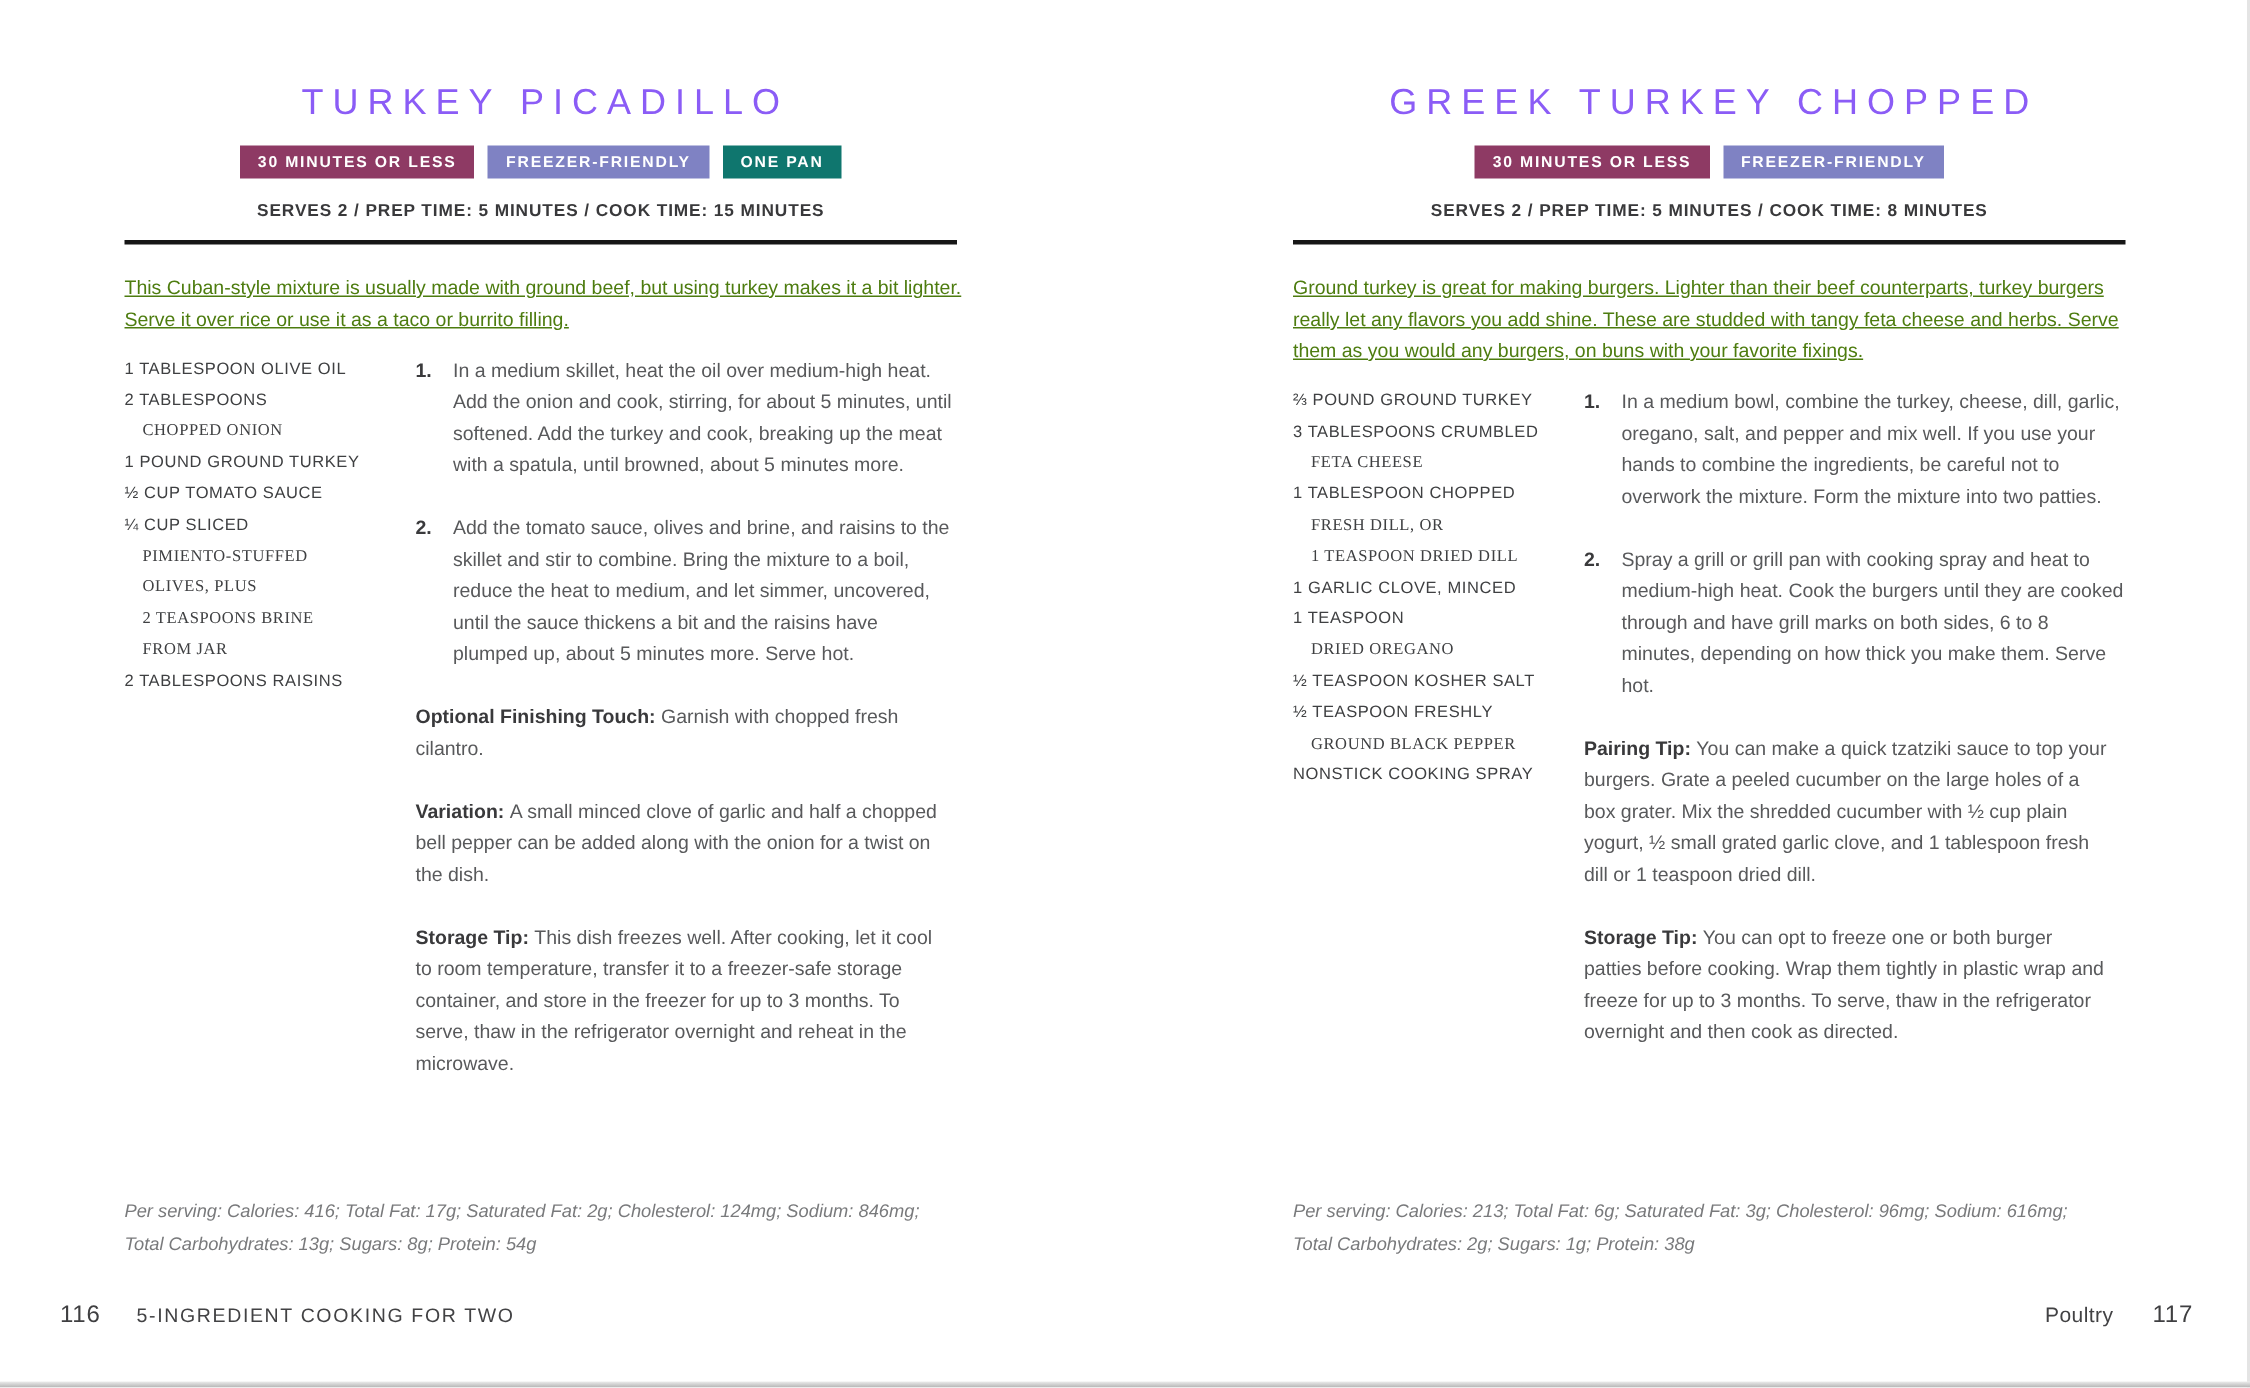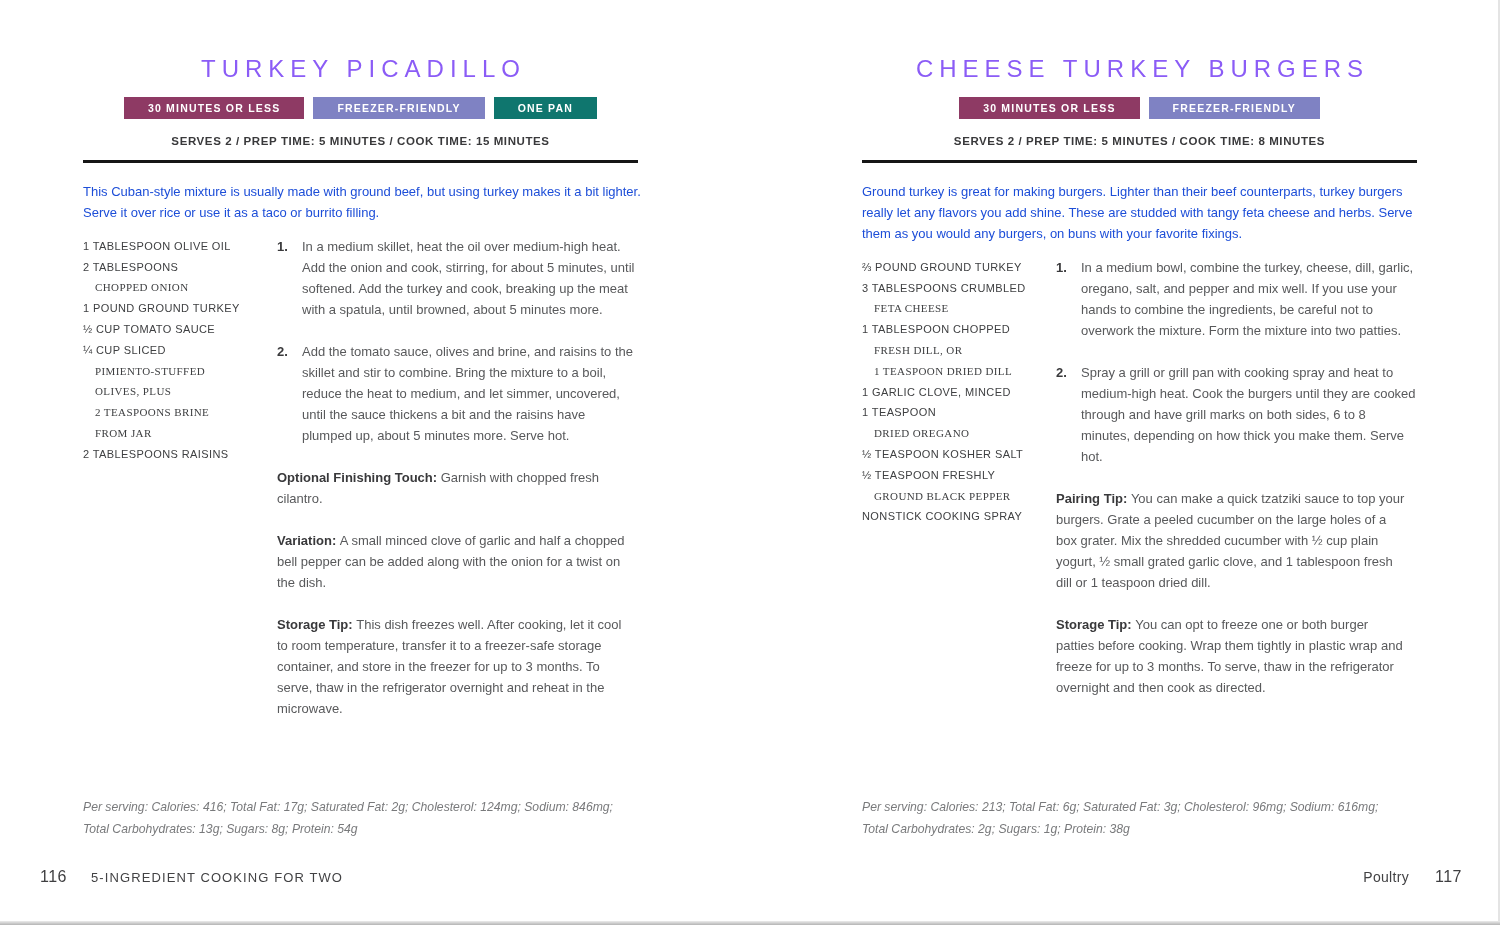--- a/index.html
+++ b/index.html
@@ -40,42 +40,43 @@
     display: flex;
     justify-content: center;
     gap: 9px;
   }
   .badge {
     color: #ffffff;
     font-size: 10.5px;
     font-weight: 700;
     letter-spacing: 1.2px;
     line-height: 1;
-    padding: 6px 24px 5px;
+    padding: 6px 12px 5px;
     white-space: nowrap;
   }
 
   .meta {
     margin-top: 16px;
     text-align: center;
     font-size: 11.5px;
     font-weight: 700;
     letter-spacing: 0.6px;
     color: #39393b;
     white-space: nowrap;
   }
 
   .divider { margin-top: 13px; height: 3px; background: #161616; }
 
   .intro {
     margin-top: 18px;
     width: 565px;
     font-size: 13px;
     line-height: 21px;
-    color: #1d4ed8;
+    color: #4d7c0f;
+    text-decoration: underline;
   }
 
   .cols { display: flex; }
 
   .ingredients {
     flex: none;
     width: 194px;
     font-size: 11px;
     letter-spacing: 0.4px;
     line-height: 20.8px;
@@ -190,21 +191,21 @@
     </div>
     <div class="nutrition">Per serving: Calories: 416; Total Fat: 17g; Saturated Fat: 2g; Cholesterol: 124mg; Sodium: 846mg;
 Total Carbohydrates: 13g; Sugars: 8g; Protein: 54g</div>
     <div class="footer">
       <span class="pgnum">116</span><span class="book-label">5-INGREDIENT COOKING FOR TWO</span>
     </div>
   </div>
 
   <div class="page page-right">
     <div class="content">
-      <h1 class="title">CHEESE TURKEY BURGERS</h1>
+      <h1 class="title">GREEK TURKEY CHOPPED</h1>
       <div class="badges">
           <span class="badge" style="background: rgb(142, 58, 100);">30 MINUTES OR LESS</span>
           <span class="badge" style="background: rgb(127, 130, 195);">FREEZER-FRIENDLY</span>
         </div>
       <div class="meta">SERVES 2 / PREP TIME: 5 MINUTES / COOK TIME: 8 MINUTES</div>
       <div class="divider"></div>
       <p class="intro">Ground turkey is great for making burgers. Lighter than their beef counterparts, turkey burgers really let any flavors you add shine. These are studded with tangy feta cheese and herbs. Serve them as you would any burgers, on buns with your favorite fixings.</p>
       <div class="cols">
         <div class="ingredients">
             <div class="ing-line">⅔ POUND GROUND TURKEY</div>

